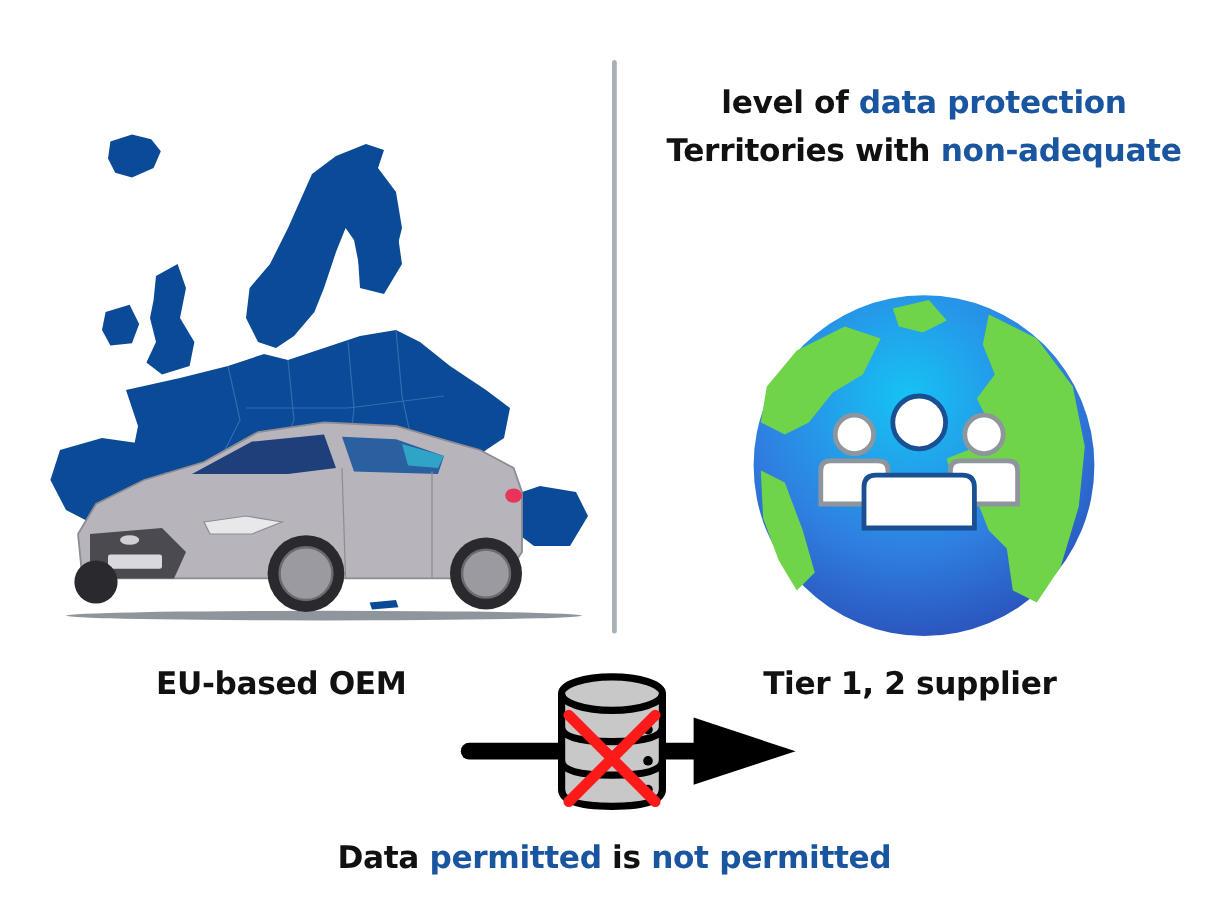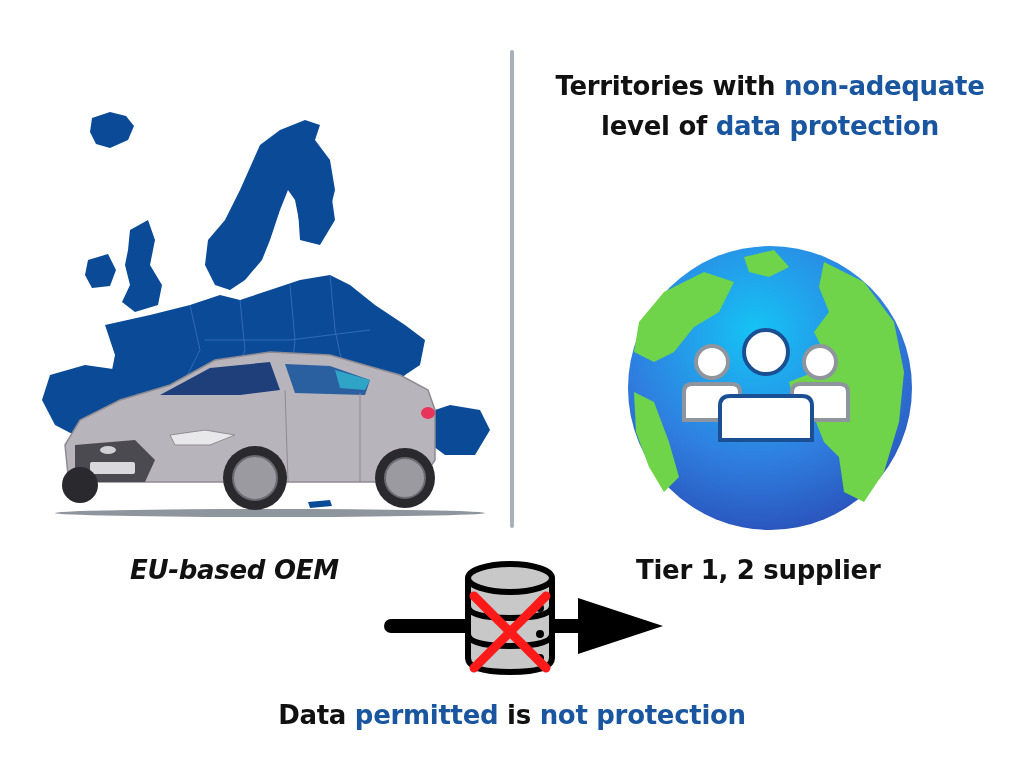--- a/index.html
+++ b/index.html
@@ -3,21 +3,21 @@
 <meta charset="utf-8">
 <style>
   html, body { margin: 0; padding: 0; background: #ffffff; }
   body { width: 1024px; height: 768px; position: relative; overflow: hidden;
          font-family: "DejaVu Sans", sans-serif; color: #111111; }
   .abs { position: absolute; }
   .txt { font-weight: bold; font-size: 26px; letter-spacing: -0.3px; white-space: nowrap; }
   .accent { color: #1a56a0; }
   .divider { left: 510px; top: 50px; width: 4px; height: 478px; background: #a9b1b8; border-radius: 2px; }
   .heading { left: 530px; top: 66px; width: 480px; text-align: center; line-height: 40px; }
-  .label-left { left: 130px; top: 555px; font-style: italic; }
+  .label-left { left: 130px; top: 555px; }
   .label-right { left: 636px; top: 555px; text-align: right; }
   .footer { left: 0; top: 700px; width: 1024px; text-align: center; }
 </style>
 </head>
 <body>
 
 <svg class="abs" style="left:30px; top:90px;" width="480" height="440" viewBox="0 0 480 440">
 
   <g fill="#0a4a96">
 
@@ -68,24 +68,24 @@
   <circle cx="375" cy="388" r="20" fill="#9a9aa0" stroke="#6a6a70" stroke-width="2"></circle>
   <circle cx="50" cy="395" r="18" fill="#2a2a2e"></circle>
 
   <path d="M255 300 L258 392 M330 303 L330 392" stroke="#8e8b92" stroke-width="1" fill="none"></path>
 </svg>
 
 <div class="abs divider"></div>
 
 <div class="abs txt heading">
   <div>
-    <span>Territories with </span><span class="accent">non-adequate</span>
+    <span>level of </span><span class="accent">data protection</span>
   </div>
   <div>
-    <span>level of </span><span class="accent">data protection</span>
+    <span>Territories with </span><span class="accent">non-adequate</span>
   </div>
 </div>
 
 <svg class="abs" style="left:624px; top:242px;" width="292" height="292" viewBox="0 0 292 292">
   <defs>
     <radialGradient id="ocean" cx="45%" cy="30%" r="75%">
       <stop offset="0%" stop-color="#15c3f5"></stop>
       <stop offset="60%" stop-color="#2f7fe0"></stop>
       <stop offset="100%" stop-color="#2a4fb8"></stop>
     </radialGradient>
@@ -126,14 +126,14 @@
   <circle cx="80" cy="50" r="4" fill="#000"></circle>
   <circle cx="80" cy="76" r="4" fill="#000"></circle>
   <circle cx="80" cy="100" r="4" fill="#000"></circle>
   <g stroke="#ff1a1a" stroke-width="9" stroke-linecap="round">
     <line x1="14" y1="38" x2="86" y2="110"></line>
     <line x1="86" y1="38" x2="14" y2="110"></line>
   </g>
 </svg>
 
 <div class="abs txt footer">
-  <span>Data </span><span class="accent">permitted</span><span> is </span><span class="accent">not protection</span>
+  <span>Data </span><span class="accent">permitted</span><span> is </span><span class="accent">not permitted</span>
 </div>
 
 </body></html>

